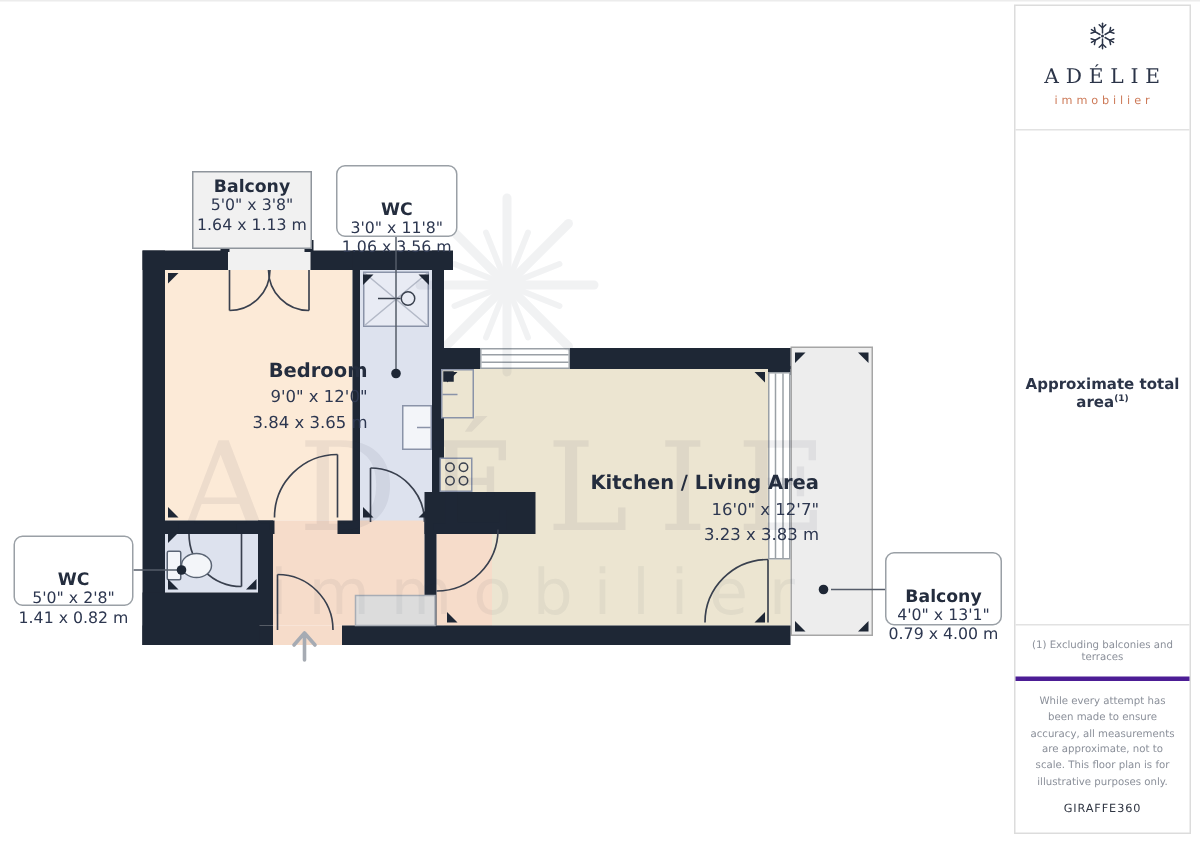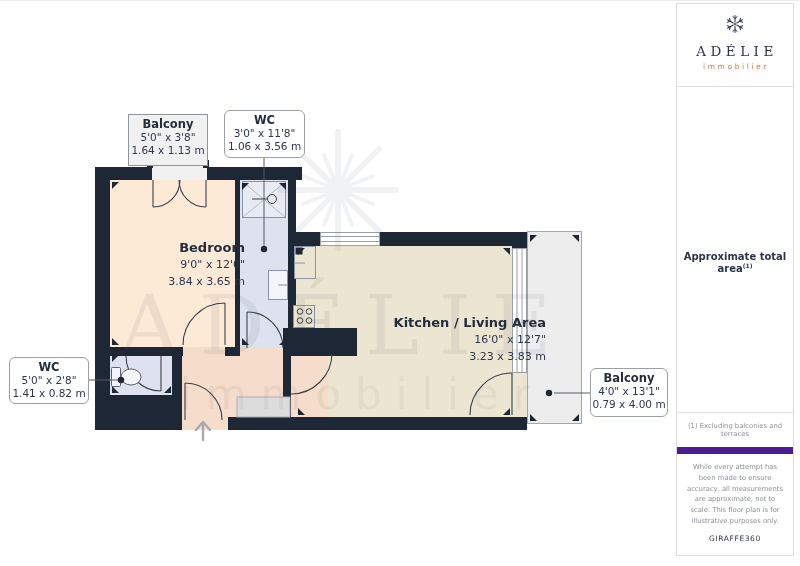--- a/index.html
+++ b/index.html
@@ -9,38 +9,38 @@
   .plan-svg{position:absolute;left:0;top:0;}
   .wm{position:absolute;pointer-events:none;text-align:center;white-space:nowrap;}
   .wm1{left:118px;top:278px;width:455px;font-family:"DejaVu Serif","Liberation Serif",serif;
        font-size:82px;letter-spacing:20px;color:rgba(36,46,68,0.07);}
   .wm2{left:180px;top:370px;width:335px;font-size:42px;letter-spacing:14px;
        color:rgba(36,46,68,0.055);}
   .room-label{position:absolute;text-align:right;line-height:15px;}
   .room-label .rname{font-weight:bold;font-size:13px;}
   .room-label .rdim{font-size:11px;margin-top:2px;color:#2d3750;}
   .label-box{position:absolute;background:#ffffff;border:1px solid #9aa0a6;border-radius:6px;
-             text-align:center;box-sizing:border-box;padding-top:2px;line-height:14px;}
+             text-align:center;box-sizing:border-box;padding-top:21px;line-height:14px;}
   .label-box .bname{font-weight:bold;font-size:11.5px;}
   .label-box .bdim{font-size:10.5px;line-height:13px;color:#2d3750;}
   .balcony-top{position:absolute;left:128px;top:114px;width:80px;height:52px;text-align:center;
                box-sizing:border-box;padding-top:2px;line-height:14px;z-index:3;}
   .sidebar{position:absolute;left:676px;top:3px;width:118px;height:553px;background:#fff;
            border:1px solid #dcdcdc;box-sizing:border-box;display:flex;flex-direction:column;
            text-align:center;}
   .sb-logo{height:72px;border-bottom:1px solid #e2e2e2;padding-top:10px;box-sizing:content-box;}
   .sb-brand{font-family:"DejaVu Serif","Liberation Serif",serif;font-size:13.5px;
             letter-spacing:4.5px;color:#2b3448;margin-top:5px;padding-left:4px;}
   .sb-tag{font-size:7.5px;letter-spacing:2.6px;color:#cd7a58;margin-top:3px;padding-left:2px;}
   .sb-area{margin-top:164px;}
   .sb-area-title{font-size:10px;font-weight:bold;color:#2b3448;}
   .sb-area-title sup{font-size:6px;}
   .sb-area-val{font-size:9.5px;color:#8b909a;margin-top:5px;line-height:15px;}
   .sb-bottom{margin-top:auto;}
-  .sb-footnote{border-top:1px solid #e2e2e2;border-bottom:7px solid #4c1d95;
+  .sb-footnote{border-top:1px solid #e2e2e2;border-bottom:3px solid #4c1d95;
                padding:9px 4px;font-size:6.8px;color:#8b909a;}
   .sb-disclaimer{padding:8px 7px 0;font-size:6.8px;line-height:1.6;color:#8b909a;}
   .sb-credit{margin:7px 0 12px;font-size:7.5px;letter-spacing:0.6px;color:#2f3542;}
   .sb-credit .b{font-weight:normal;}
   .z2{z-index:2;}
 </style>
 </head>
 <body>
 
 <div class="stage">

